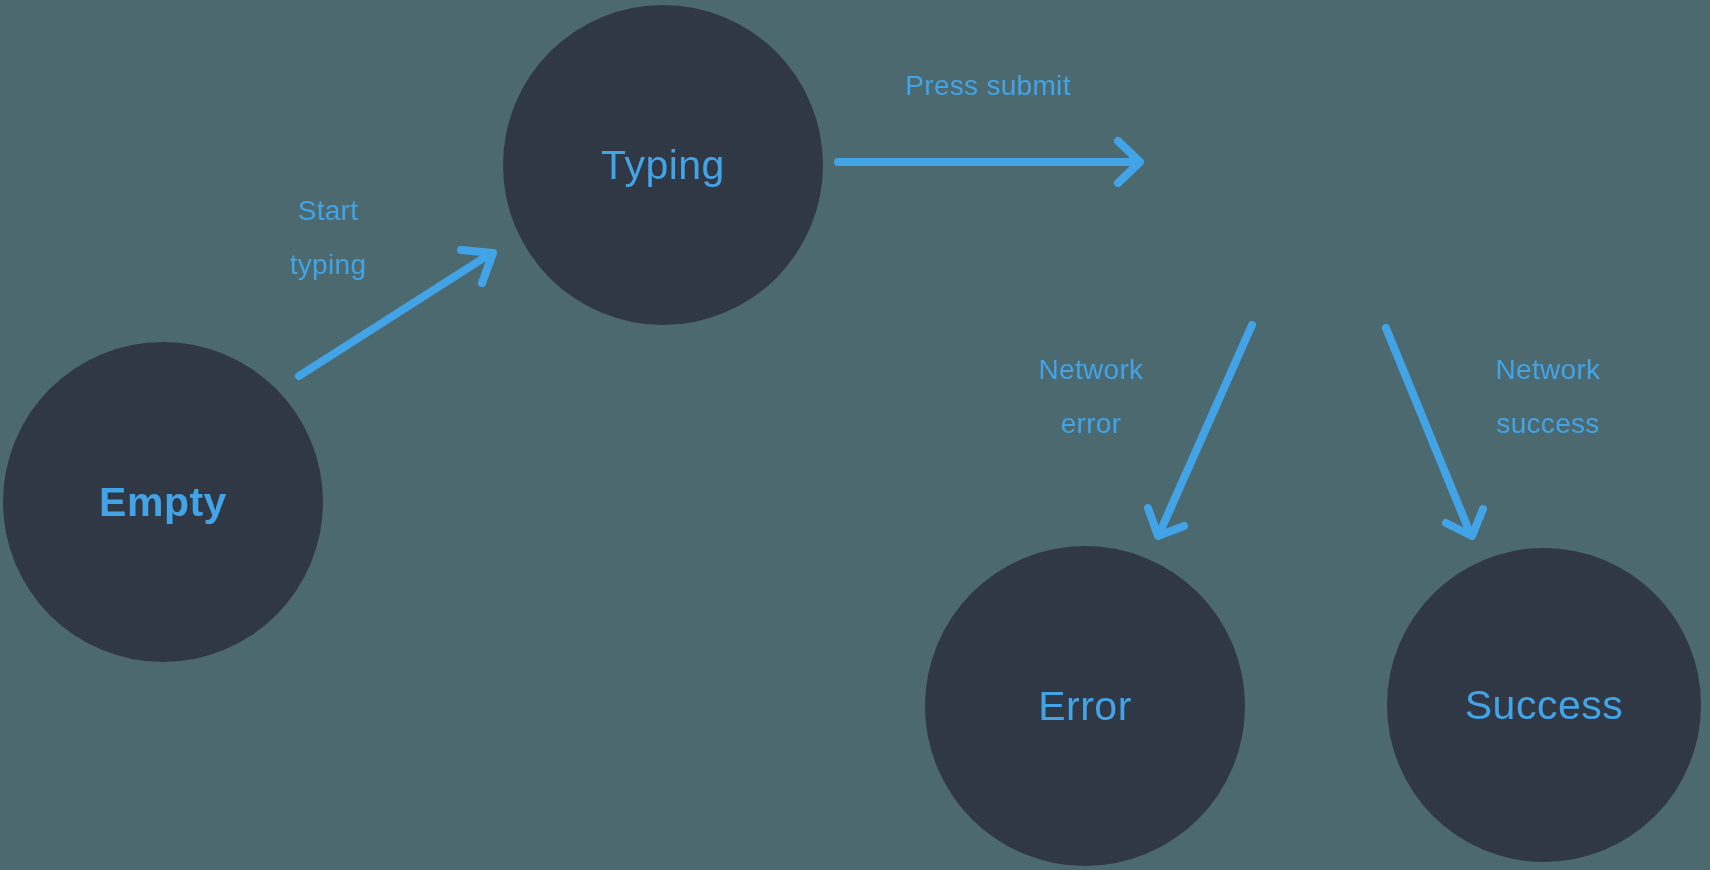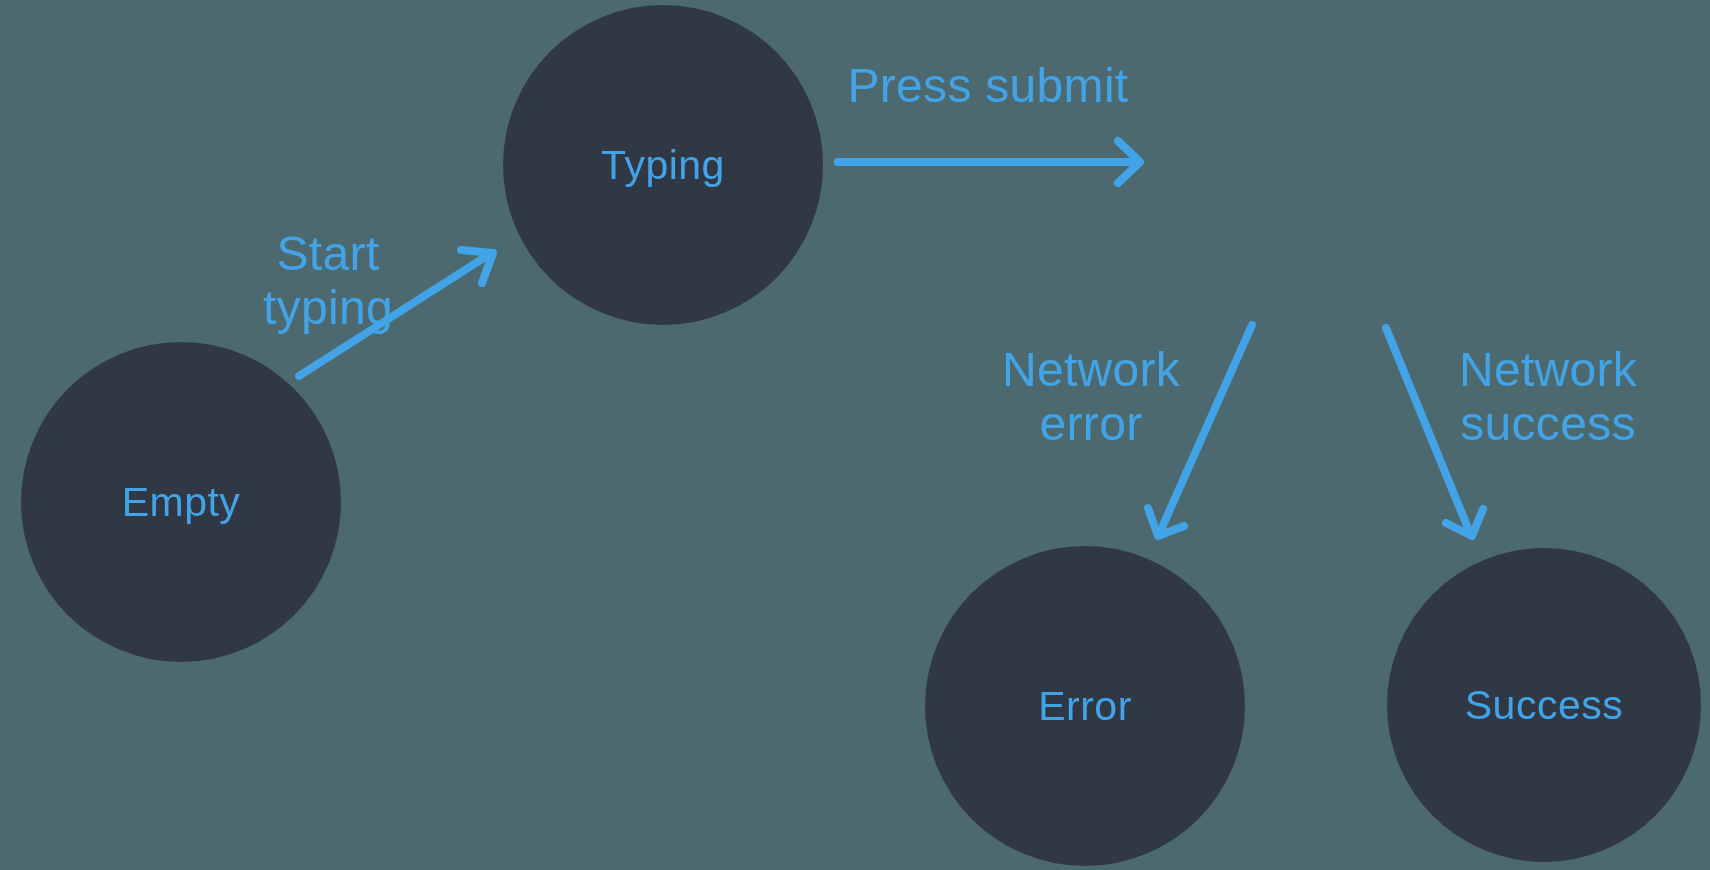--- a/index.html
+++ b/index.html
@@ -28,21 +28,21 @@
   }
   .node span {
     color: #42A4E6;
     font-size: 41px;
     letter-spacing: 0.5px;
   }
   .edge-label {
     position: absolute;
     transform: translate(-50%, -50%);
     color: #42A4E6;
-    font-size: 48px;
+    font-size: 28px;
     line-height: 54px;
     text-align: center;
     white-space: pre-line;
     letter-spacing: 0.3px;
   }
 </style>
 </head>
 <body>
 
 <div class="canvas">
@@ -59,38 +59,38 @@
     <g>
       <path d="M1252 325 L1160 532"></path>
       <path d="M1148 508 L1158 536 L1184 526"></path>
     </g>
     <g>
       <path d="M1386 328 L1470 533"></path>
       <path d="M1446 523 L1472 536 L1483 509"></path>
     </g>
   </svg>
 
-  <div class="node" style="left:21px; top:342px; width:320px; height:320px;">
+  <div class="node" style="left:3px; top:342px; width:320px; height:320px;font-weight:bold;">
     <span>Empty</span>
   </div>
 
   <div class="node" style="left:503px; top:5px; width:320px; height:320px;">
     <span>Typing</span>
   </div>
 
 
   <div class="node" style="left:925px; top:546px; width:320px; height:320px;">
     <span>Error</span>
   </div>
 
   <div class="node" style="left:1387px; top:548px; width:314px; height:314px;">
     <span>Success</span>
   </div>
 
-  <div class="edge-label" style="left:328px; top:238px;margin-top:43px;">Start
+  <div class="edge-label" style="left:328px; top:238px;">Start
 typing</div>
 
   <div class="edge-label" style="left:988px; top:86px;">Press submit</div>
 
   <div class="edge-label" style="left:1091px; top:397px;">Network
 error</div>
 
   <div class="edge-label" style="left:1548px; top:397px;">Network
 success</div>
 

